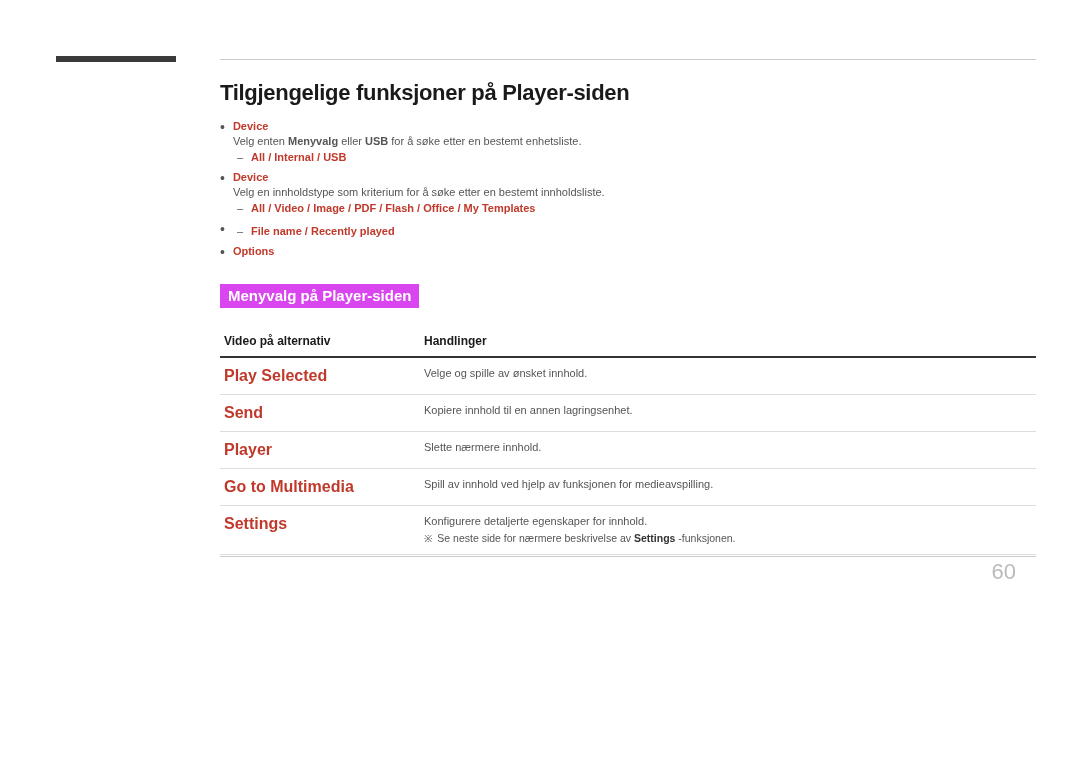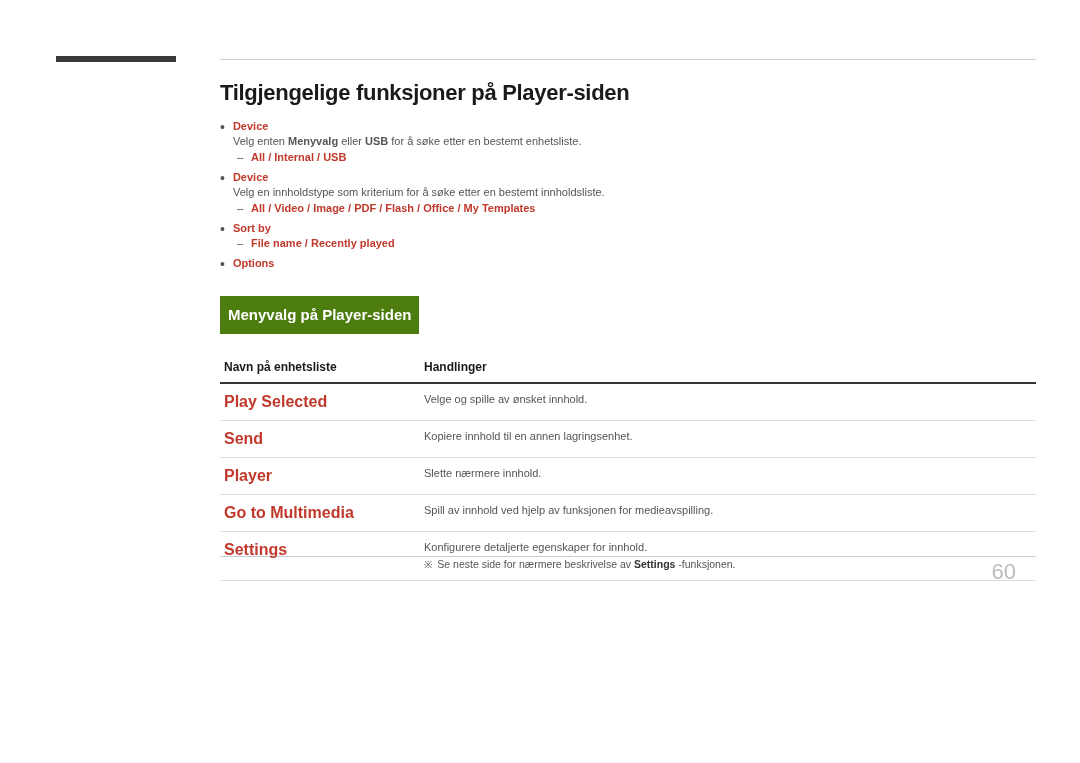--- a/index.html
+++ b/index.html
@@ -132,23 +132,23 @@
     }
 
     .sub-link {
       color: #c0392b;
       font-weight: bold;
       font-size: 11px;
     }
 
     
     .section-highlight {
-      background: #4d7c0f;
+      background: #d946ef;
       display: inline-block;
-      padding: 10px 8px;
+      padding: 3px 8px;
       margin-top: 14px;
       margin-bottom: 18px;
     }
 
     .section-highlight-text {
       font-size: 15px;
       font-weight: bold;
       color: #fff;
     }
 
@@ -253,21 +253,20 @@
           <div class="sub-item">
             <span class="sub-dash">–</span>
             <span class="sub-link">All / Video / Image / PDF / Flash / Office / My Templates</span>
           </div>
         </div>
       </li>
 
       <li>
         <span class="bullet-dot">•</span>
         <div class="bullet-content">
-          <span class="bullet-label">Sort by</span>
           <div class="sub-item">
             <span class="sub-dash">–</span>
             <span class="sub-link">File name / Recently played</span>
           </div>
         </div>
       </li>
 
       <li>
         <span class="bullet-dot">•</span>
         <div class="bullet-content">
@@ -276,21 +275,21 @@
       </li>
     </ul>
 
     <div class="section-highlight">
       <span class="section-highlight-text">Menyvalg på Player-siden</span>
     </div>
 
     <table class="menu-table">
       <thead>
         <tr>
-          <th>Navn på enhetsliste</th>
+          <th>Video på alternativ</th>
           <th>Handlinger</th>
         </tr>
       </thead>
       <tbody>
         <tr>
           <td class="name-col">Play Selected</td>
           <td>Velge og spille av ønsket innhold.</td>
         </tr>
         <tr>
           <td class="name-col">Send</td>

